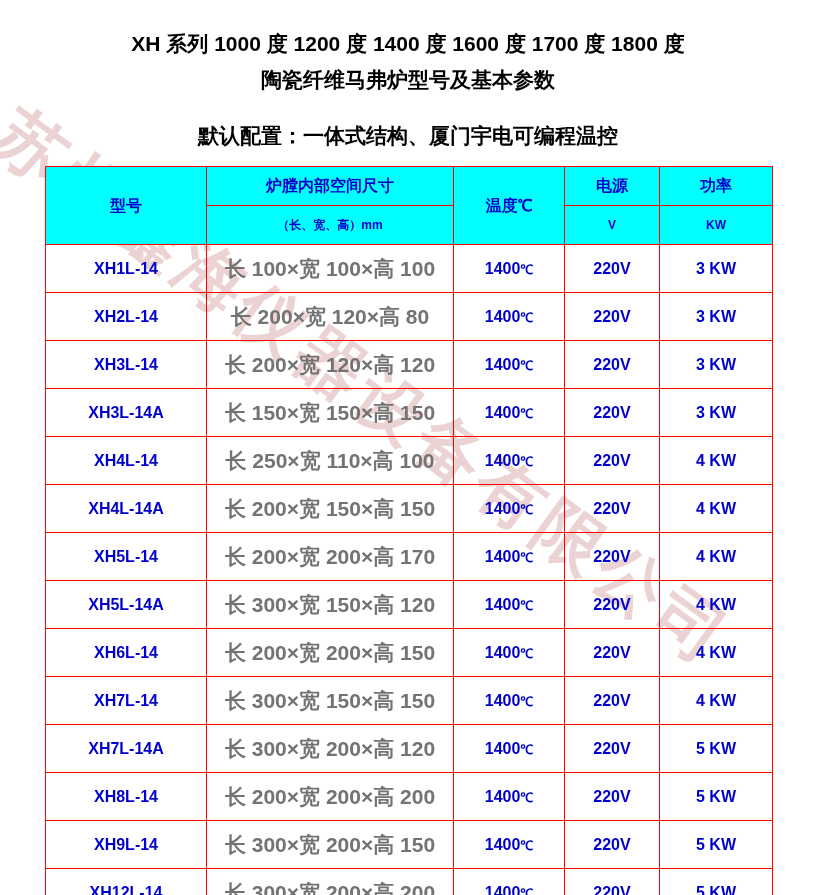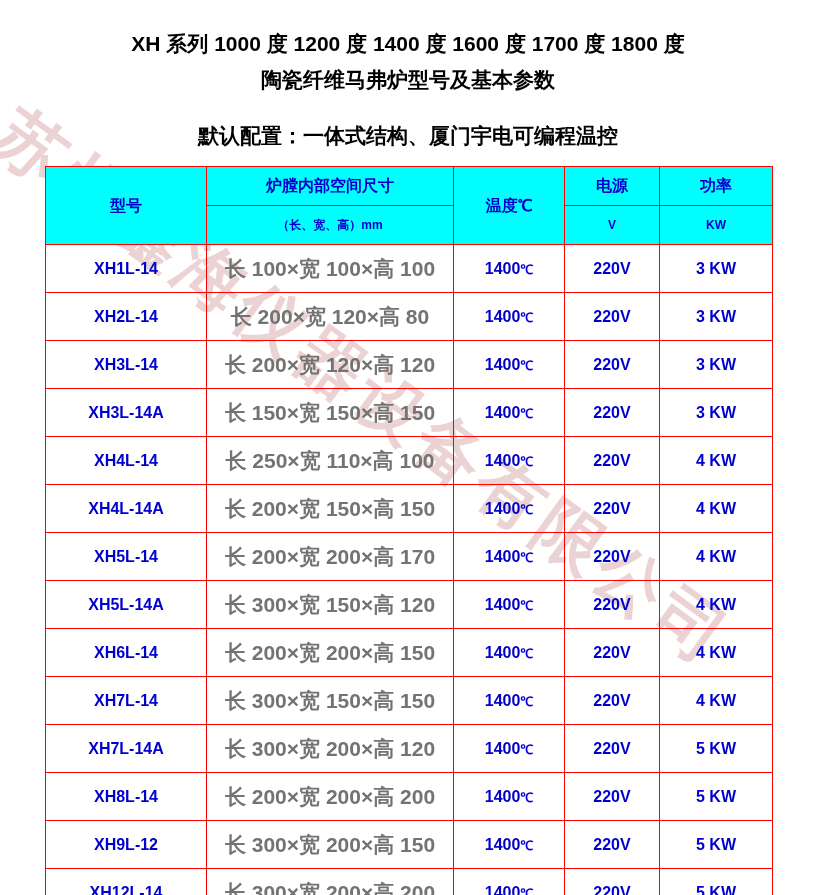--- a/index.html
+++ b/index.html
@@ -229,21 +229,21 @@
             <td class="power">5 KW</td>
           </tr>
           <tr>
             <td class="model">XH8L-14</td>
             <td class="dim"><span class="dim-txt">长 200×宽 200×高 200</span></td>
             <td class="temp temp-txt"><span>1400</span><span class="unit">℃</span></td>
             <td class="volt">220V</td>
             <td class="power">5 KW</td>
           </tr>
           <tr>
-            <td class="model">XH9L-12</td>
+            <td class="model">XH9L-14</td>
             <td class="dim"><span class="dim-txt">长 300×宽 200×高 150</span></td>
             <td class="temp temp-txt"><span>1400</span><span class="unit">℃</span></td>
             <td class="volt">220V</td>
             <td class="power">5 KW</td>
           </tr>
           <tr>
             <td class="model">XH12L-14</td>
             <td class="dim"><span class="dim-txt">长 300×宽 200×高 200</span></td>
             <td class="temp temp-txt"><span>1400</span><span class="unit">℃</span></td>
             <td class="volt">220V</td>

